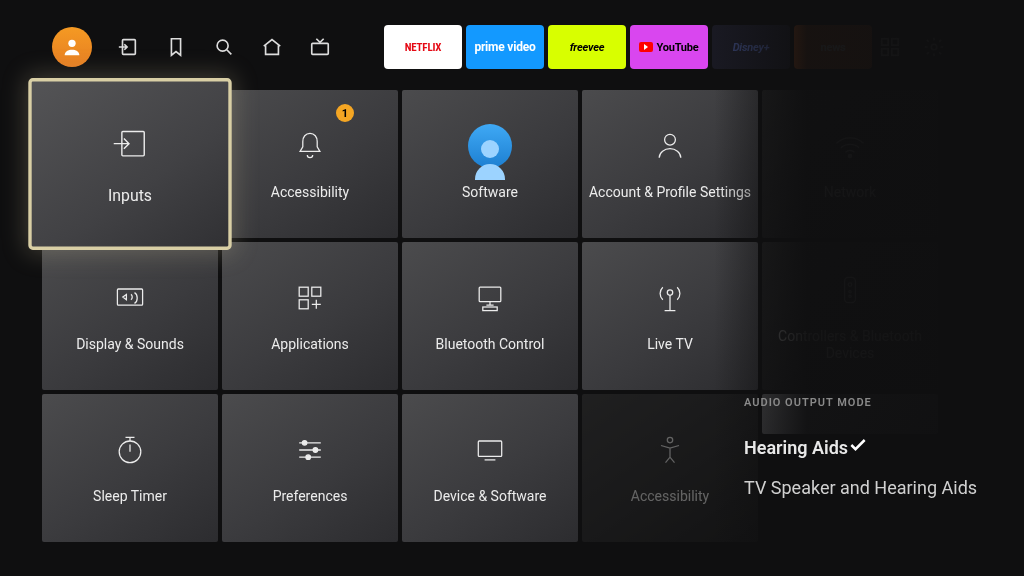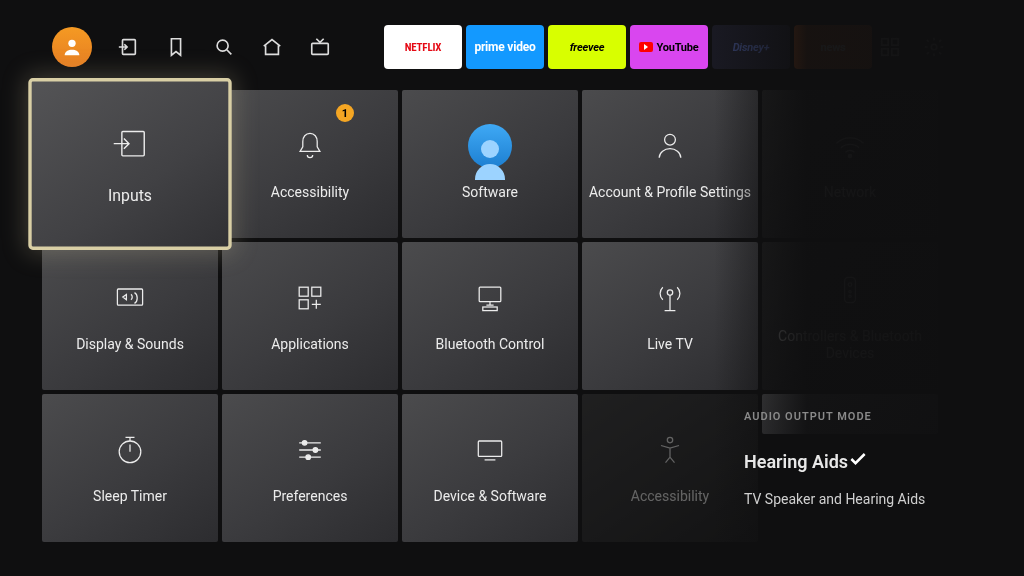--- a/index.html
+++ b/index.html
@@ -125,38 +125,38 @@
   .avatar-lg::after{ content:""; position:absolute; width:30px;height:16px;border-radius:16px 16px 0 0;background:#9cd3ff; transform:translateY(12px);}
 
   
   .rightshade {
     position:absolute; top:0; bottom:0; right:0; width:310px;
     background: linear-gradient(90deg, rgba(15,15,16,0) 0%, rgba(15,15,16,.92) 30%, rgba(15,15,16,.96) 100%);
     pointer-events:none;
   }
   .popup {
     position:absolute;
-    right: 40px; top: 410px;
+    right: 40px; top: 396px;
     width: 240px;
     color:#e8e8e8;
     pointer-events:auto;
   }
   .popup .hdr {
     font-size: 11px; letter-spacing: 1px;
     color:#8a8a8a; font-weight:600;
     margin-bottom: 20px;
   }
   .popup .row {
     display:flex; align-items:center; justify-content:flex-start;
     font-size: 18px; font-weight:600;
     padding: 6px 0;
     cursor:pointer;
   }
   .popup .row.sub {
-    font-size: 14px; font-weight:400; color:#d0d0d0;
+    font-size: 18px; font-weight:400; color:#d0d0d0;
     margin-top: 6px;
   }
   .popup .check svg{width:20px;height:20px;stroke:#fff;stroke-width:3;fill:none;}
 </style>
 </head>
 <body>
 
 <div class="topnav">
   <div class="nav-icons">
     <div class="profile-dot">

